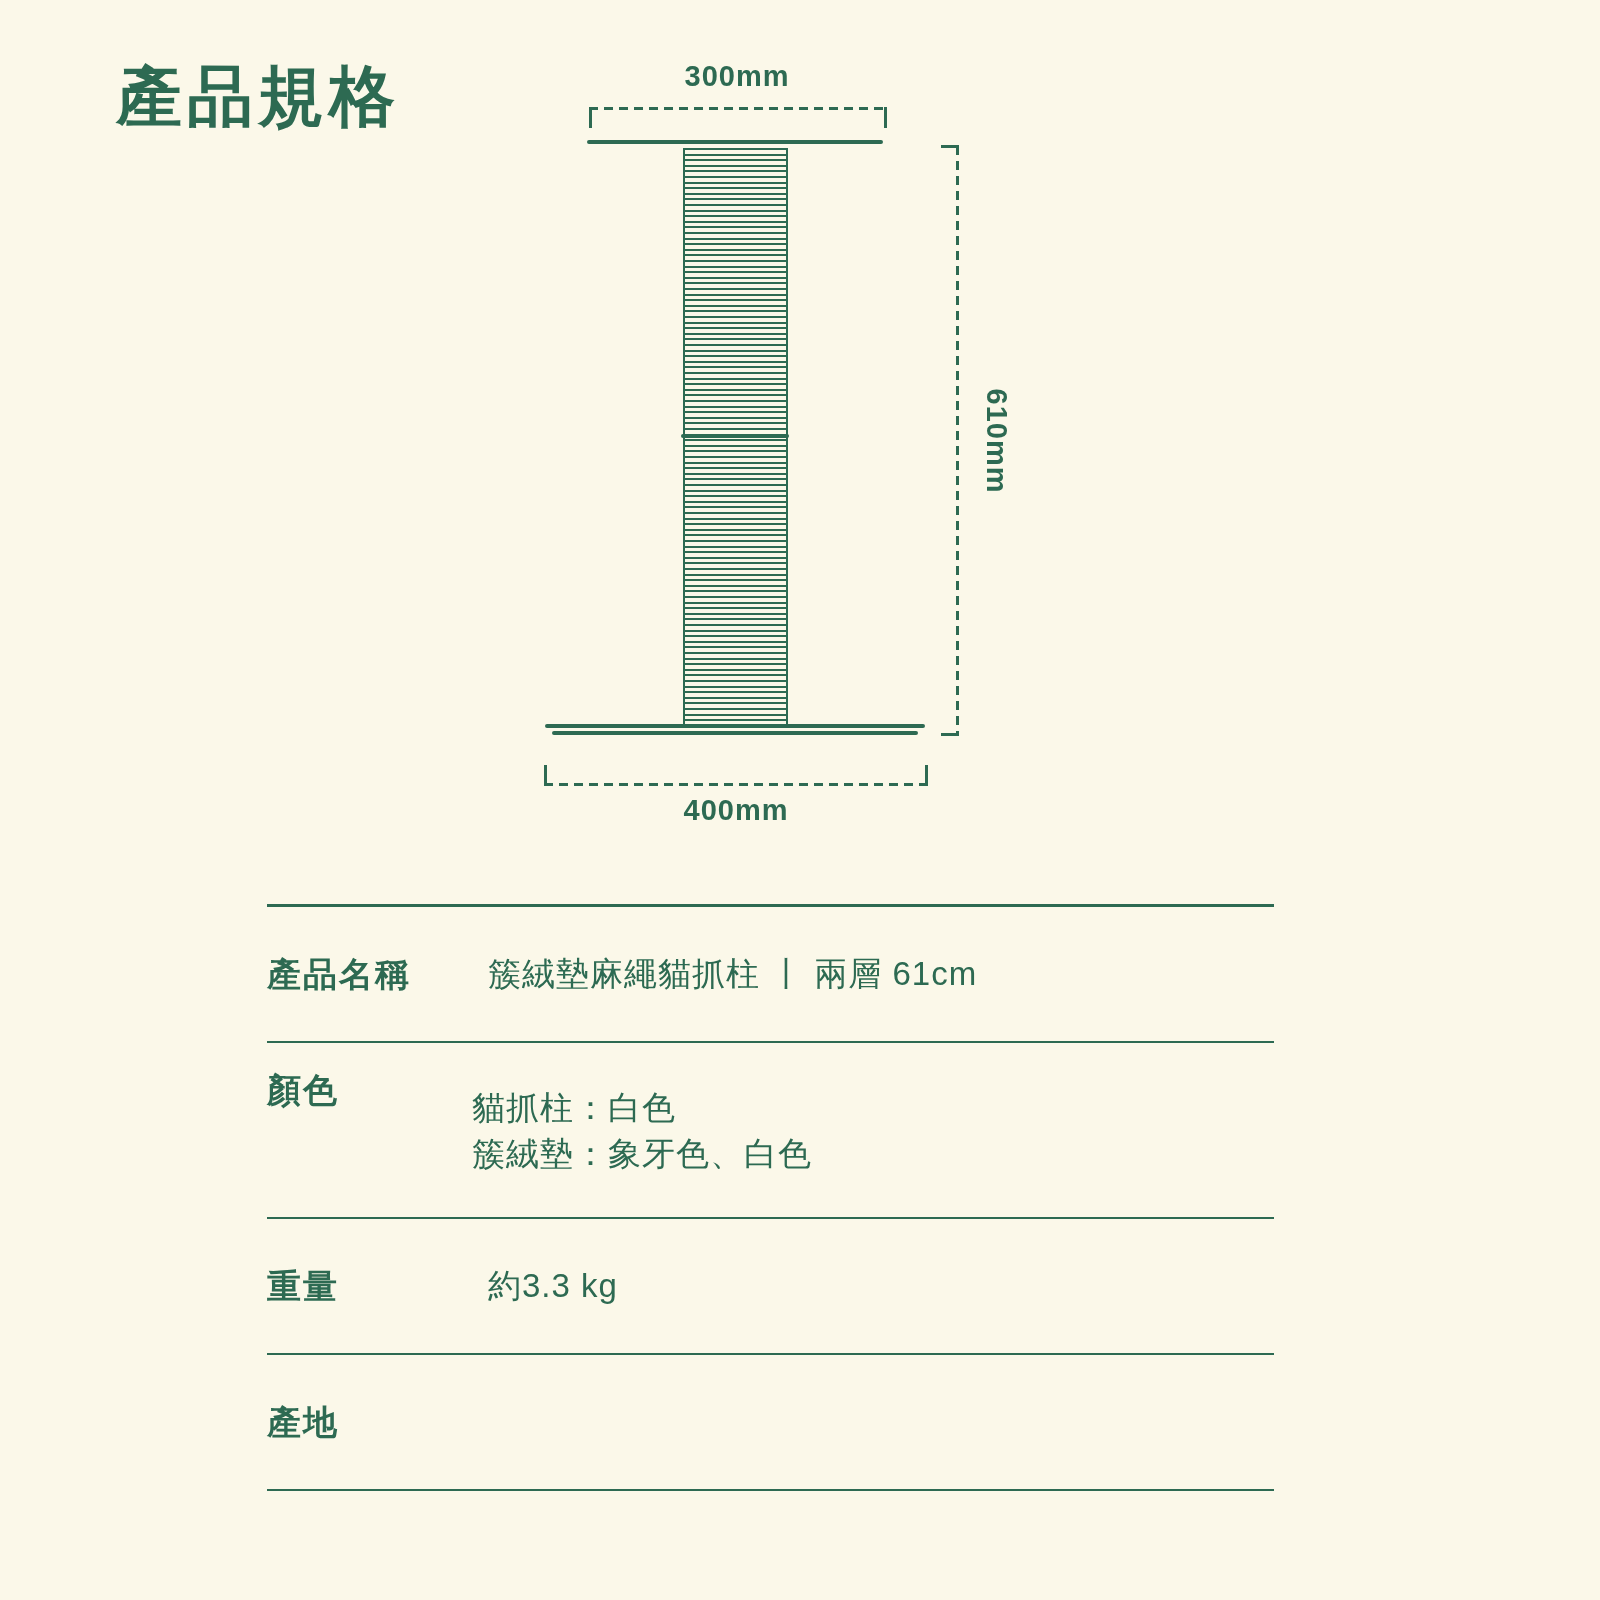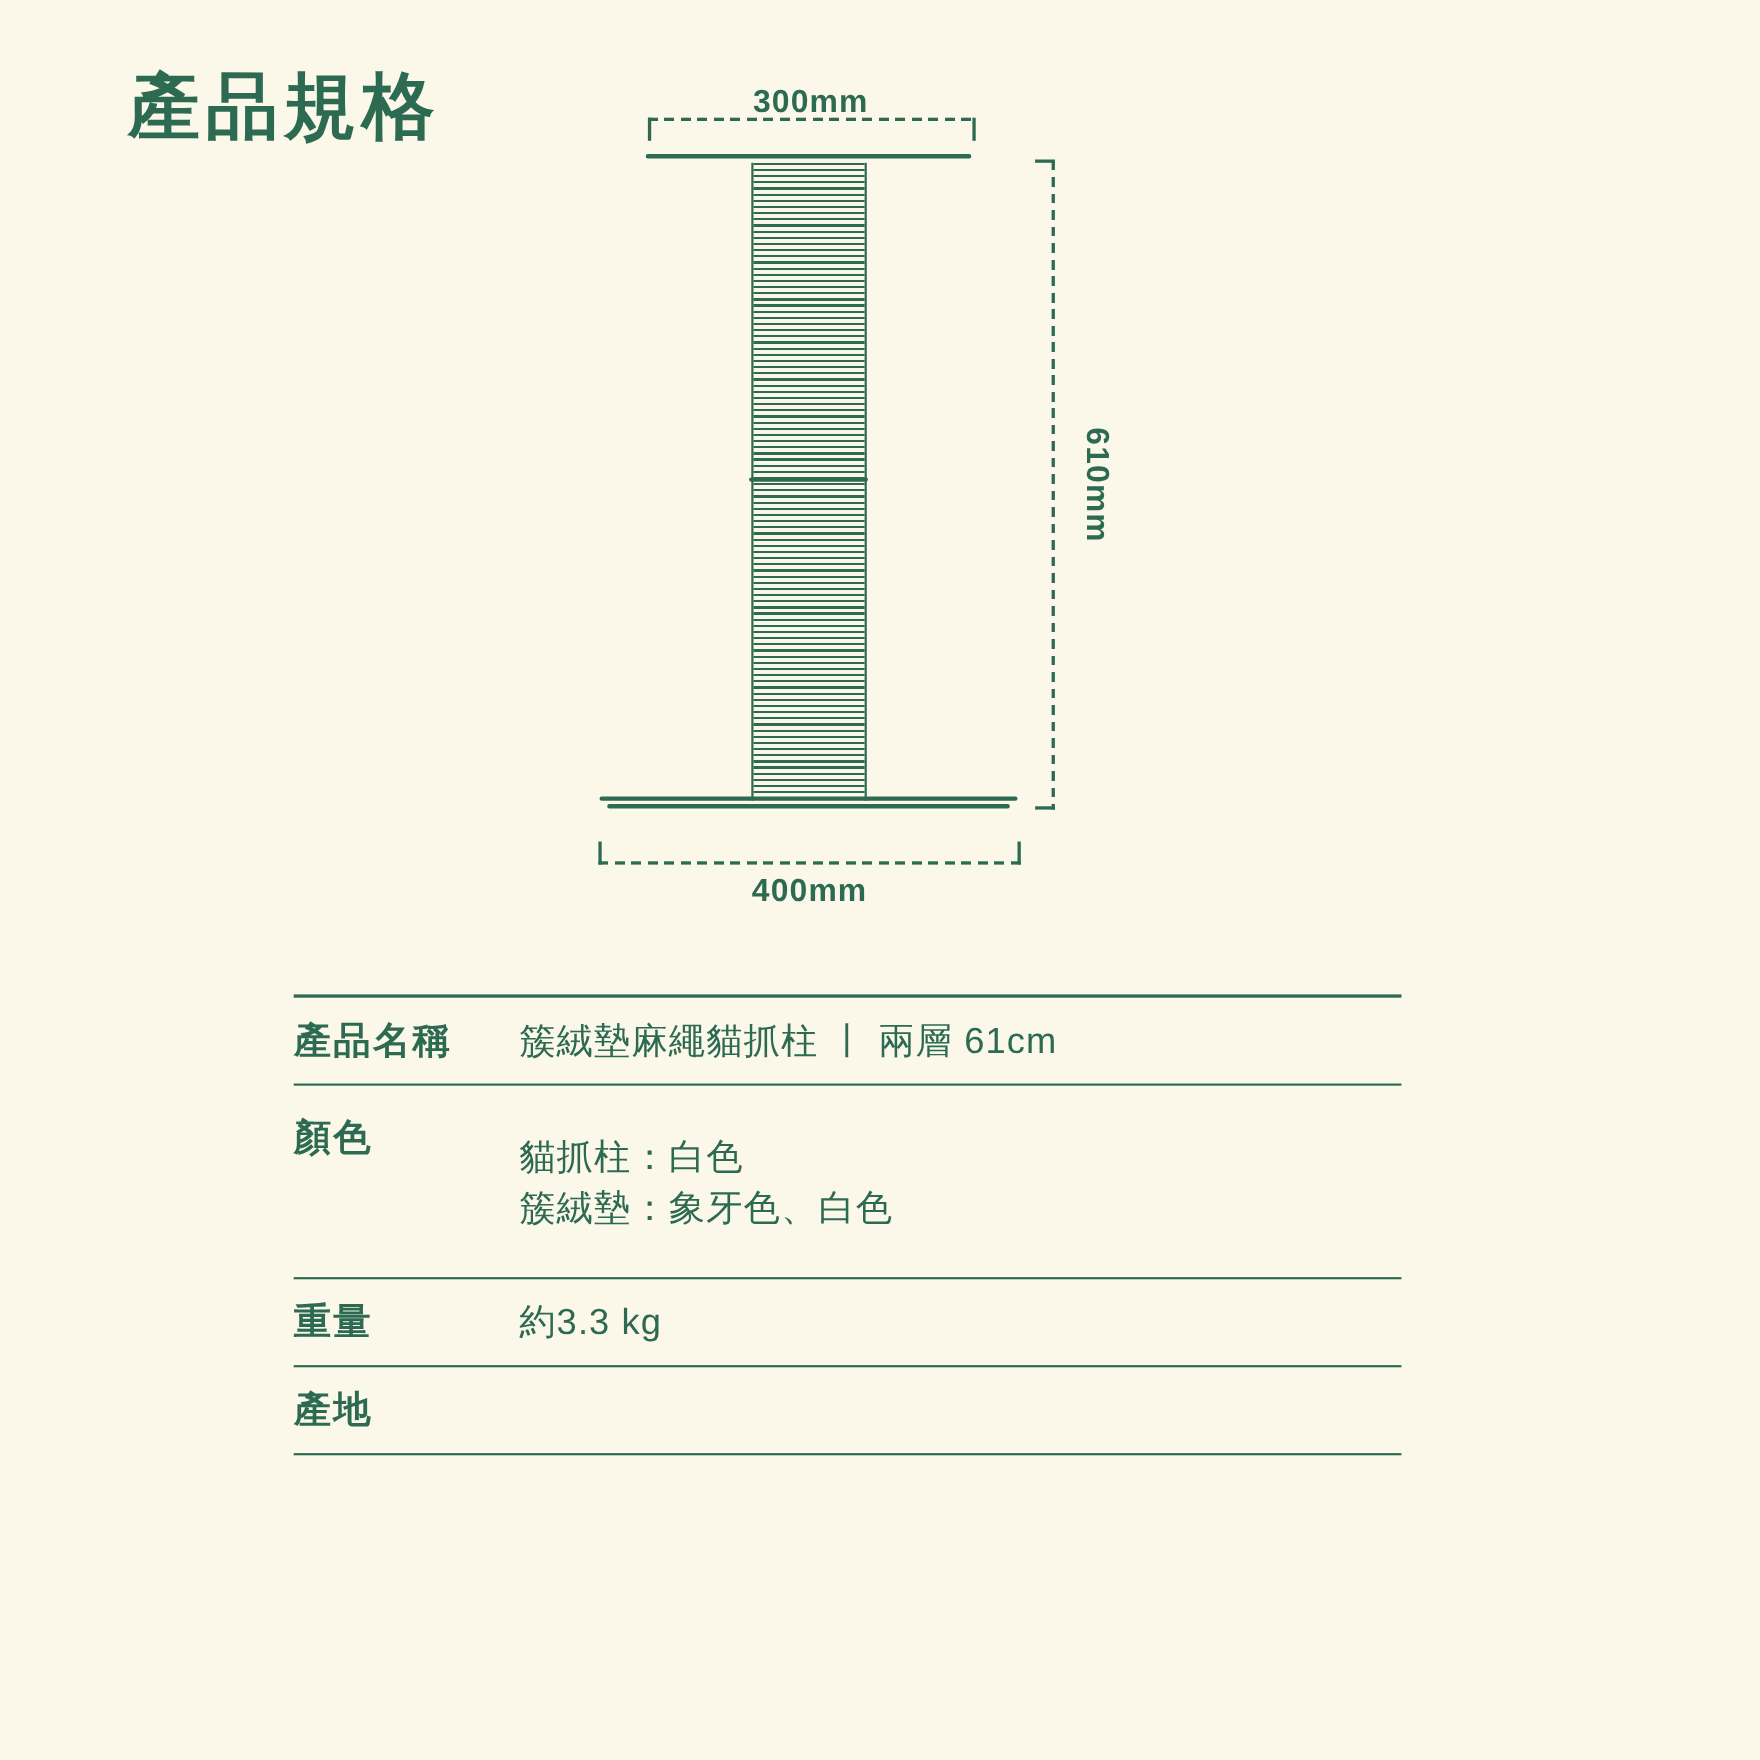--- a/index.html
+++ b/index.html
@@ -20,21 +20,21 @@
     position:absolute;left:116px;top:52px;
     font-size:66px;font-weight:600;letter-spacing:5px;
     color:var(--green);
   }
 
   
   .dim-label{
     position:absolute;width:200px;text-align:center;
     font-size:29px;font-weight:700;letter-spacing:1px;color:var(--green);
   }
-  .lbl-300{left:637px;top:77px;}
+  .lbl-300{left:637px;top:60px;}
   .lbl-400{left:636px;top:794px;}
   .lbl-610{
     left:897px;top:426px;height:30px;line-height:30px;
     transform:rotate(90deg);
   }
   .dash-h{
     position:absolute;height:3px;
     background:repeating-linear-gradient(90deg,var(--green) 0 9px,transparent 9px 15px);
   }
   .dash-v{
@@ -80,21 +80,21 @@
 
   
   .spec-table{
     position:absolute;left:267px;top:904px;width:1007px;
     border-top:3.5px solid var(--green);
   }
   .spec-row{
     display:flex;align-items:flex-start;
     border-bottom:2.5px solid var(--green);
   }
-  .spec-row.single{padding:18px 0;}
+  .spec-row.single{padding:46px 0;gap:16px;}
   .spec-row.double{padding:26px 0 40px 0;}
   .spec-label{
     flex:0 0 205px;
     font-size:34px;font-weight:700;letter-spacing:2px;
     line-height:42px;color:var(--green);
   }
   .spec-value{
     flex:1;font-size:33px;font-weight:400;letter-spacing:1px;
     line-height:42px;color:var(--green);
   }

